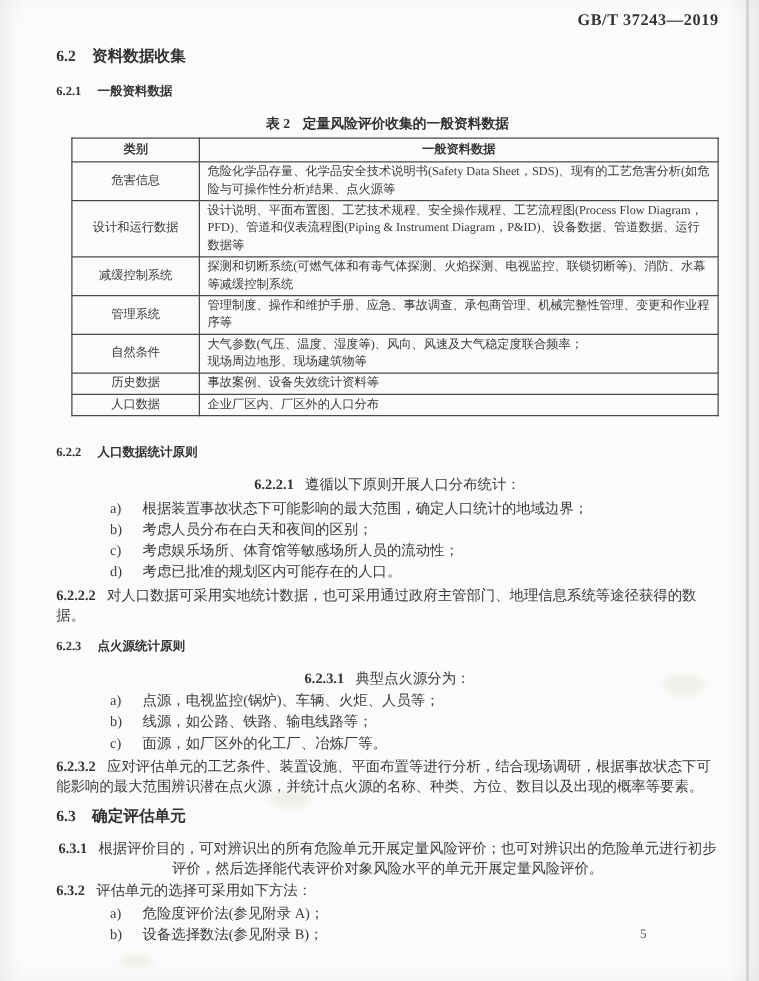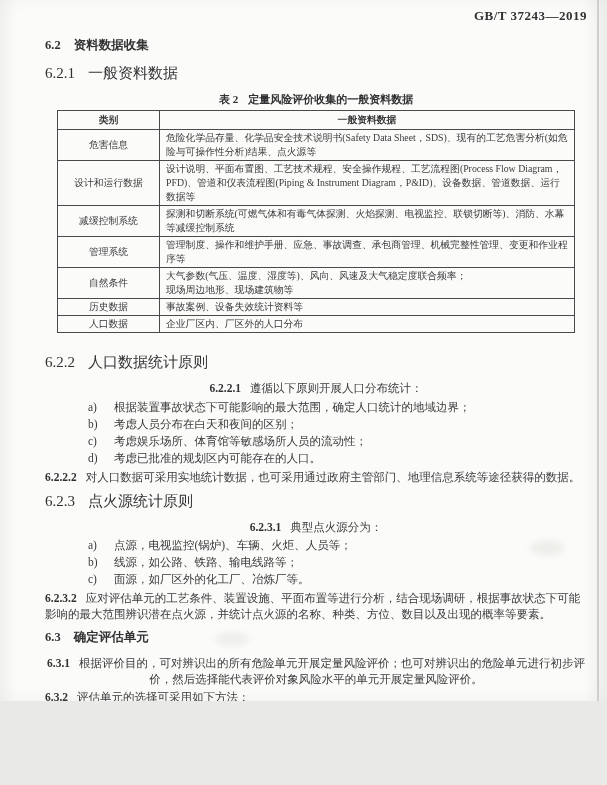--- a/index.html
+++ b/index.html
@@ -4,25 +4,25 @@
 <style>
   * { margin: 0; padding: 0; box-sizing: border-box; }
   html, body { width: 607px; height: 785px; }
   body {
     font-family: "Liberation Serif", "DejaVu Serif", serif;
     background: #e9e9e7;
   }
   .page {
     position: relative;
     width: 607px;
-    height: 701px;
+    height: 785px;
     background: linear-gradient(90deg, #f4f4f2 0%, #fbfbf9 3%, #fbfbf9 96%, #f1f1ef 99%);
     overflow: hidden;
     color: #3a3a3c;
-    padding: 8px 20px 0 45px;
+    padding: 8px 32px 0 45px;
     box-shadow: inset 0 0 18px rgba(0,0,0,0.04);
   }
   .scan-edge-line {
     position: absolute; top: 0; bottom: 0; right: 8px;
     width: 2px; background: #cfcfcd;
   }
   .scan-artifact {
     position: absolute; border-radius: 50%;
     background: rgba(160,160,158,0.14); filter: blur(3px);
   }
@@ -38,22 +38,22 @@
     letter-spacing: 0.5px;
     color: #333335;
   }
   h2.sec {
     margin-top: 15px;
     font-size: 12.5px; line-height: 15px;
     font-weight: bold; color: #323234;
   }
   h3.sec {
     margin-top: 13px;
-    font-size: 15px; line-height: 15px;
-    font-weight: normal; color: #323234;
+    font-size: 10px; line-height: 15px;
+    font-weight: bold; color: #323234;
   }
   .sec .num { margin-right: 13px; }
   p.body-para {
     margin-top: 11px;
     font-size: 11.5px; line-height: 16px;
     text-indent: 2em;
     color: #3a3a3c;
   }
   p.num-para {
     margin-top: 2px;

